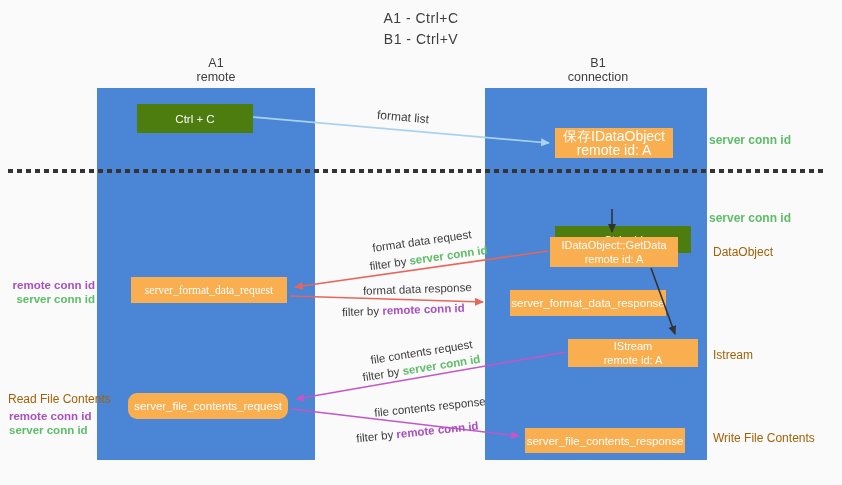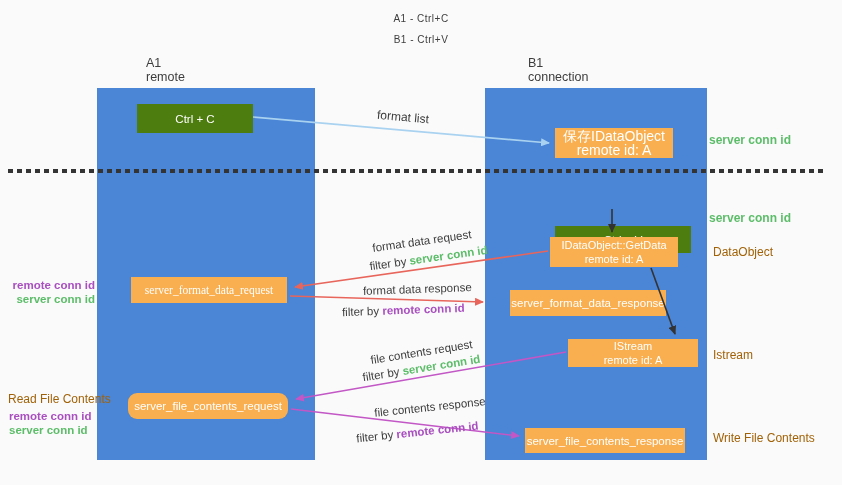--- a/index.html
+++ b/index.html
@@ -1,19 +1,19 @@
 <!DOCTYPE html>
 <html><head>
 <meta charset="utf-8">
 <style>
   html,body{margin:0;padding:0;}
   body{background:#e8e8e8;font-family:"Liberation Sans","DejaVu Sans",sans-serif;}
   .stage{position:relative;width:842px;height:485px;background:#fafafa;overflow:hidden;margin:0 auto;}
-  .title{position:absolute;left:0;top:8px;width:842px;text-align:center;font-size:10px;line-height:21px;color:#3d3d3d;letter-spacing:.5px;}
-  .ll-header{position:absolute;width:140px;font-size:12.5px;line-height:14px;color:#3d3d3d;}
+  .title{position:absolute;left:0;top:8px;width:842px;text-align:center;font-size:14px;line-height:21px;color:#3d3d3d;letter-spacing:.5px;}
+  .ll-header{position:absolute;width:140px;text-align:center;font-size:12.5px;line-height:14px;color:#3d3d3d;}
   .lifeline{position:absolute;background:#4A85D6;z-index:1;}
   .dotted{position:absolute;left:8px;top:169px;width:818px;height:4px;z-index:4;
           background:repeating-linear-gradient(90deg,#343434 0 5px,transparent 5px 9px);}
   .node{position:absolute;z-index:2;color:#fff;text-align:center;display:flex;flex-direction:column;justify-content:center;font-size:11.5px;line-height:14px;white-space:nowrap;}
   .green{background:#4d7c0f;}
   .orange{background:#F9AE4F;}
   svg.arrows{position:absolute;left:0;top:0;z-index:3;pointer-events:none;}
   .alabel{position:absolute;z-index:5;font-size:11.5px;color:#3d3d3d;white-space:nowrap;}
   .key-green{color:#5CBD69;font-weight:bold;}
   .key-purple{color:#A94FC0;font-weight:bold;}

